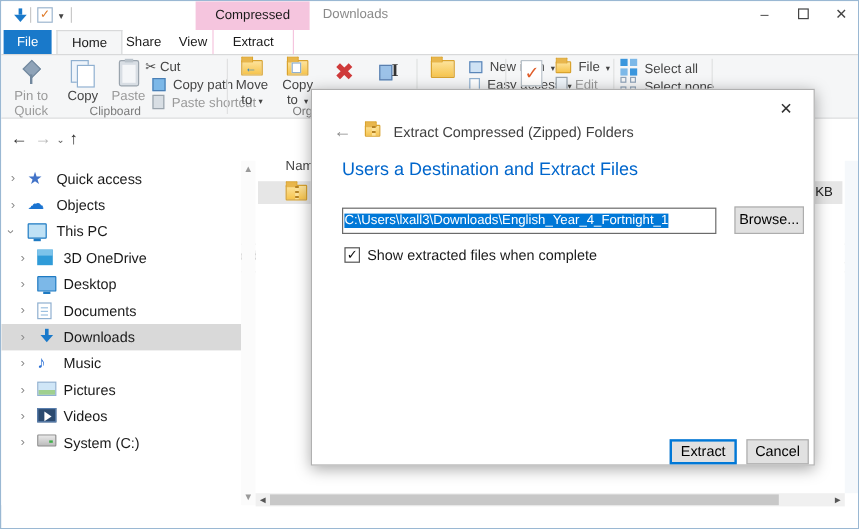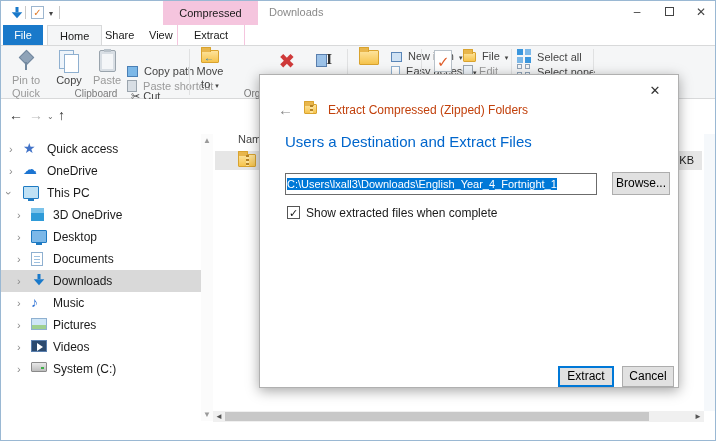--- a/index.html
+++ b/index.html
@@ -135,21 +135,21 @@
   .vb-details { right:44px; } .vb-icons { right:22px; }
   .vb-details i { position:absolute; left:3px; width:11px; height:2px; background:#5a86b8; }
   .vb-icons i { position:absolute; left:3px; top:3px; width:11px; height:9px; border:1px solid #5a86b8; background:#cfe2f4; }
 
   
   .dialog { position:absolute; left:258px; top:73px; width:420px; height:314px; background:#fff; border:1px solid #b0b0b0; box-shadow:0 3px 12px rgba(0,0,0,0.35); z-index:50; }
   .dlg-close { position:absolute; right:10px; top:6px; width:26px; height:20px; text-align:center; line-height:20px; font-size:13px; color:#333; }
   .dlg-header { position:absolute; left:18px; top:26px; height:20px; }
   .dlg-back { position:absolute; left:0; top:0; color:#8a8a8a; font-size:15px; }
   .dlg-header .folder { position:absolute; left:26px; top:3px; }
-  .dlg-title { position:absolute; left:50px; top:2px; font-size:12px; color:#c2410c; white-space:nowrap; }
+  .dlg-title { position:absolute; left:50px; top:2px; font-size:12px; color:#404040; white-space:nowrap; }
   .dlg-heading { position:absolute; left:25px; top:58px; font-size:15px; color:#0066cc; }
   .dlg-label { position:absolute; left:25px; top:85px; font-size:12px; color:#000; }
   .dlg-input { position:absolute; left:25px; top:98px; width:312px; height:22px; border:1px solid #6b6b6b; background:#fff; padding:2px 1px; overflow:hidden; white-space:nowrap; }
   .dlg-input .seltext { background:#0078d7; color:#fff; font-size:11px; line-height:16px; }
   .btn { position:absolute; background:#e1e1e1; border:1px solid #adadad; font-size:12px; text-align:center; color:#000; }
   .btn-browse { left:352px; top:97px; width:58px; height:23px; line-height:21px; }
   .dlg-check { position:absolute; left:27px; top:131px; width:13px; height:13px; border:1px solid #555; background:#fff; font-size:11px; line-height:12px; text-align:center; color:#111; }
   .dlg-checklabel { position:absolute; left:46px; top:131px; font-size:12px; }
   .btn-extract { left:298px; top:291px; width:56px; height:21px; line-height:17px; border:2px solid #0078d7; }
   .btn-cancel { left:362px; top:291px; width:52px; height:21px; line-height:19px; }
@@ -188,40 +188,46 @@
       <span>Pin to Quick access</span>
     </div>
     <div class="rb-big disabled" style="left:88px; width:36px;">
       <span class="ic clipboard"></span>
       <span>Paste</span>
     </div>
     <div class="rb-big" style="left:50px; width:36px;">
       <span class="ic copy2"></span>
       <span>Copy</span>
     </div>
-    <div class="rb-small" style="left:130px; top:3px;margin-top:40px;">
+    <div class="rb-small" style="left:120px; top:3px;">
       <span style="color:#444">✂</span>
       <span>Cut</span>
     </div>
     <div class="rb-small" style="left:126px; top:18px;">
       <span class="ic" style="width:11px;height:11px;background:#7cb8e8;border:1px solid #4a7fb5;"></span>
       <span>Copy path</span>
     </div>
     <div class="rb-small disabled" style="left:126px; top:33px;">
       <span class="ic" style="width:10px;height:12px;background:#d8dee4;border:1px solid #9aa4ad;"></span>
       <span>Paste shortcut</span>
     </div>
     <div class="rb-group-label" style="left:60px; width:70px;">Clipboard</div>
     <div class="rb-div" style="left:188px"></div>
 
     <div class="rb-big caret" style="left:191px; width:36px;">
       <span class="ic folder">
           <span style="position:absolute;left:2px;top:3px;color:#1979ca;font-size:10px;font-weight:bold;line-height:7px;">←</span>
         </span>
       <span>Move to</span>
+    </div>
+    <div class="rb-big caret" style="left:229px; width:36px;">
+      <span class="ic folder">
+          <span style="position:absolute;left:3px;top:1px;width:8px;height:9px;background:#fff;border:1px solid #8fb0d0;"></span>
+        </span>
+      <span>Copy to</span>
     </div>
     <div class="rb-big" style="left:268px; width:36px;">
       <span class="ic redx">✖</span>
     </div>
     <div class="rb-big" style="left:306px; width:36px;">
       <span class="ic ibeam"></span>
     </div>
     <div class="rb-group-label" style="left:240px; width:46px;">Organize</div>
     <div class="rb-div" style="left:346px"></div>
 
@@ -281,21 +287,21 @@
 
   <div class="sidebar">
     <div class="side-item" style="margin-top:4px">
       <span class="chev">›</span>
       <span class="sic glyph" style="color:#4273c8;top:3px">★</span>
       <span class="lbl">Quick access</span>
     </div>
     <div class="side-item">
       <span class="chev">›</span>
       <span class="sic glyph" style="color:#1b74d1;top:2px">☁</span>
-      <span class="lbl">OneDrive</span>
+      <span class="lbl">Objects</span>
     </div>
     <div class="side-item">
       <span class="chev open">›</span>
       <span class="sic monitor"></span>
       <span class="lbl">This PC</span>
     </div>
     <div class="side-item child">
       <span class="chev">›</span>
       <span class="sic cube"></span>
       <span class="lbl">3D OneDrive</span>

